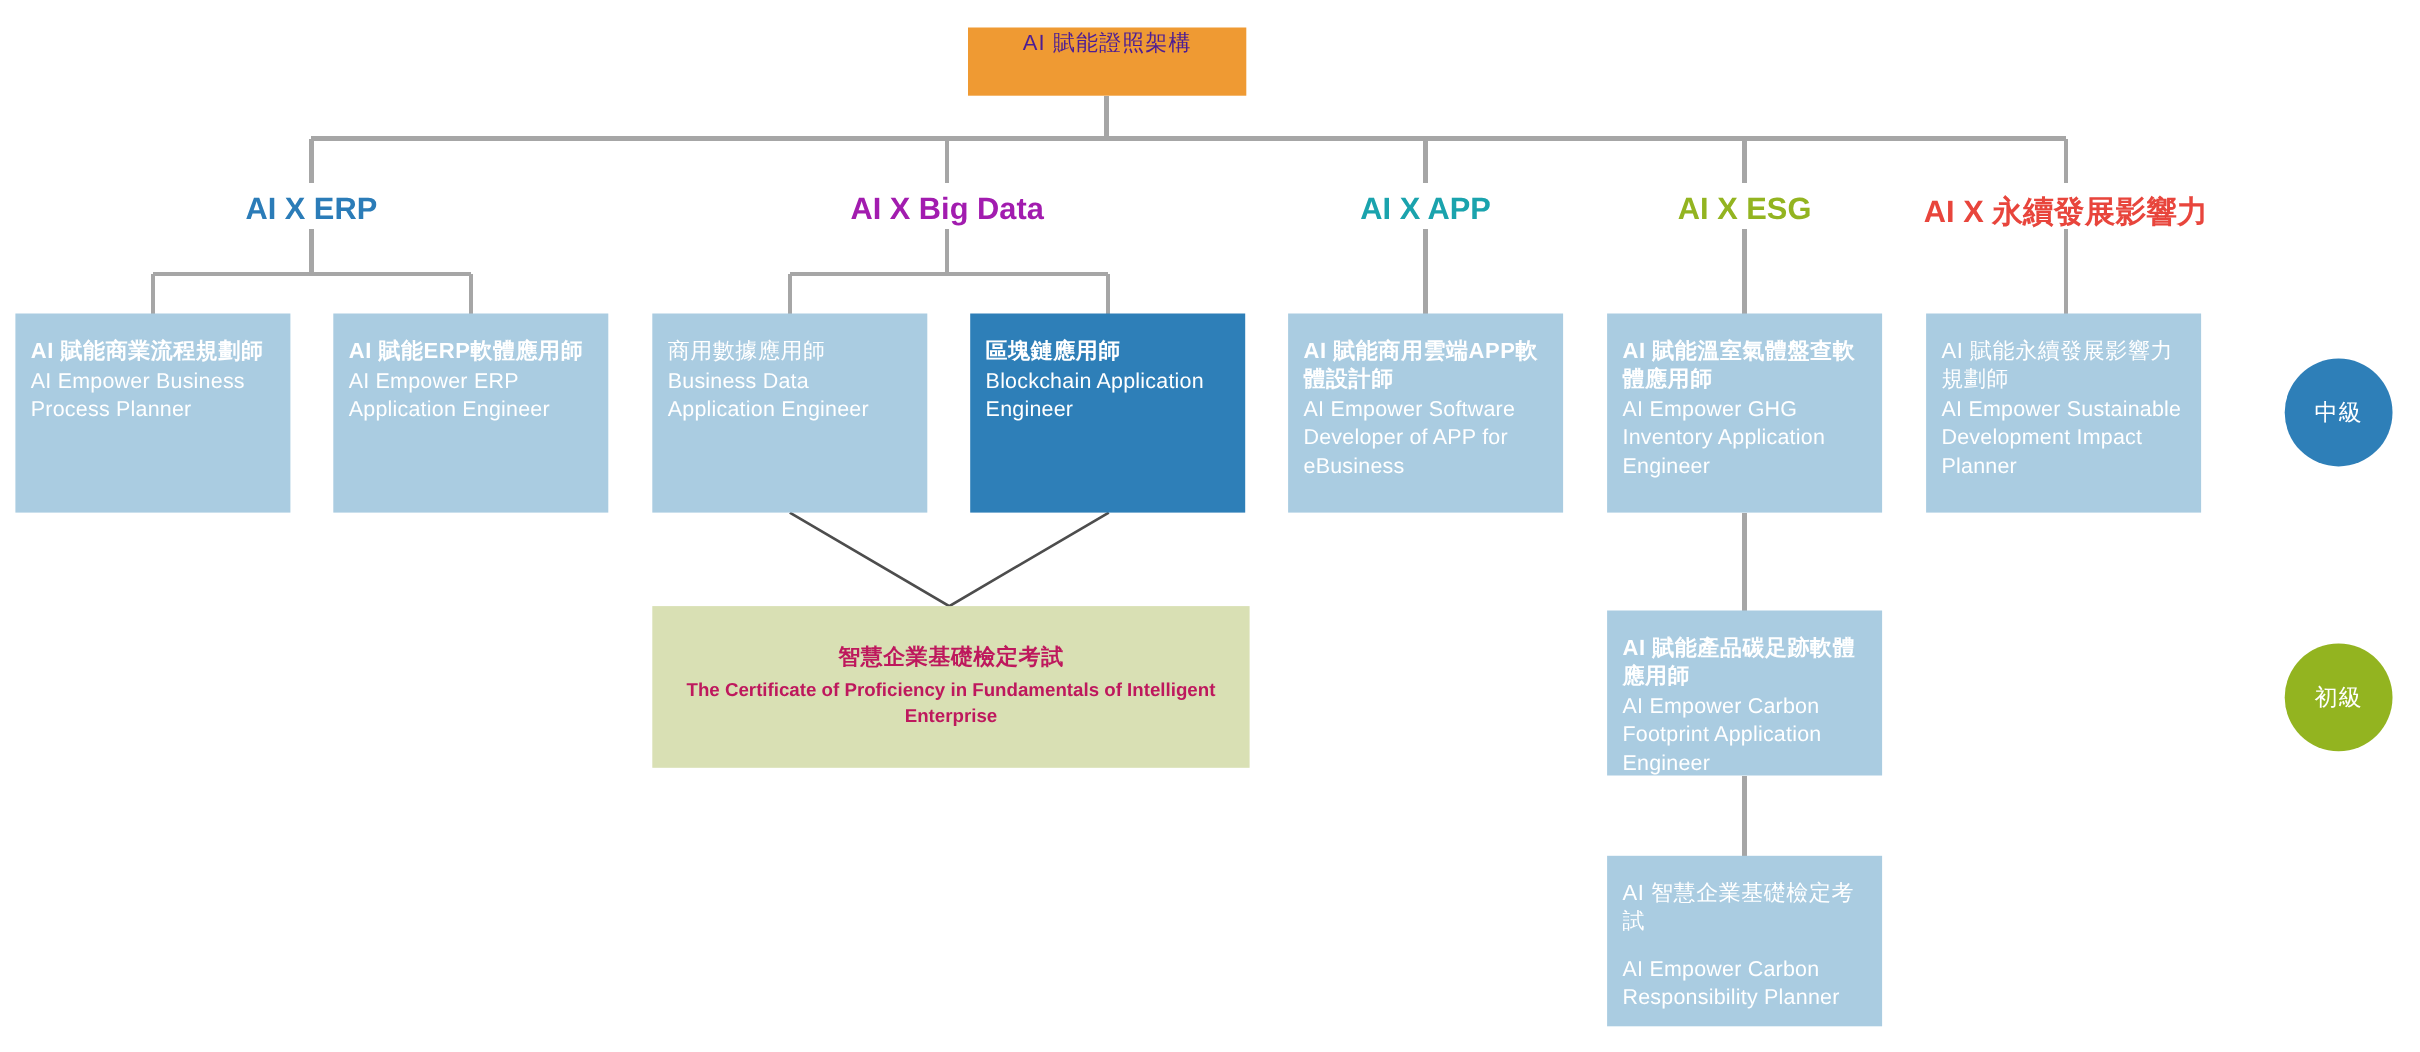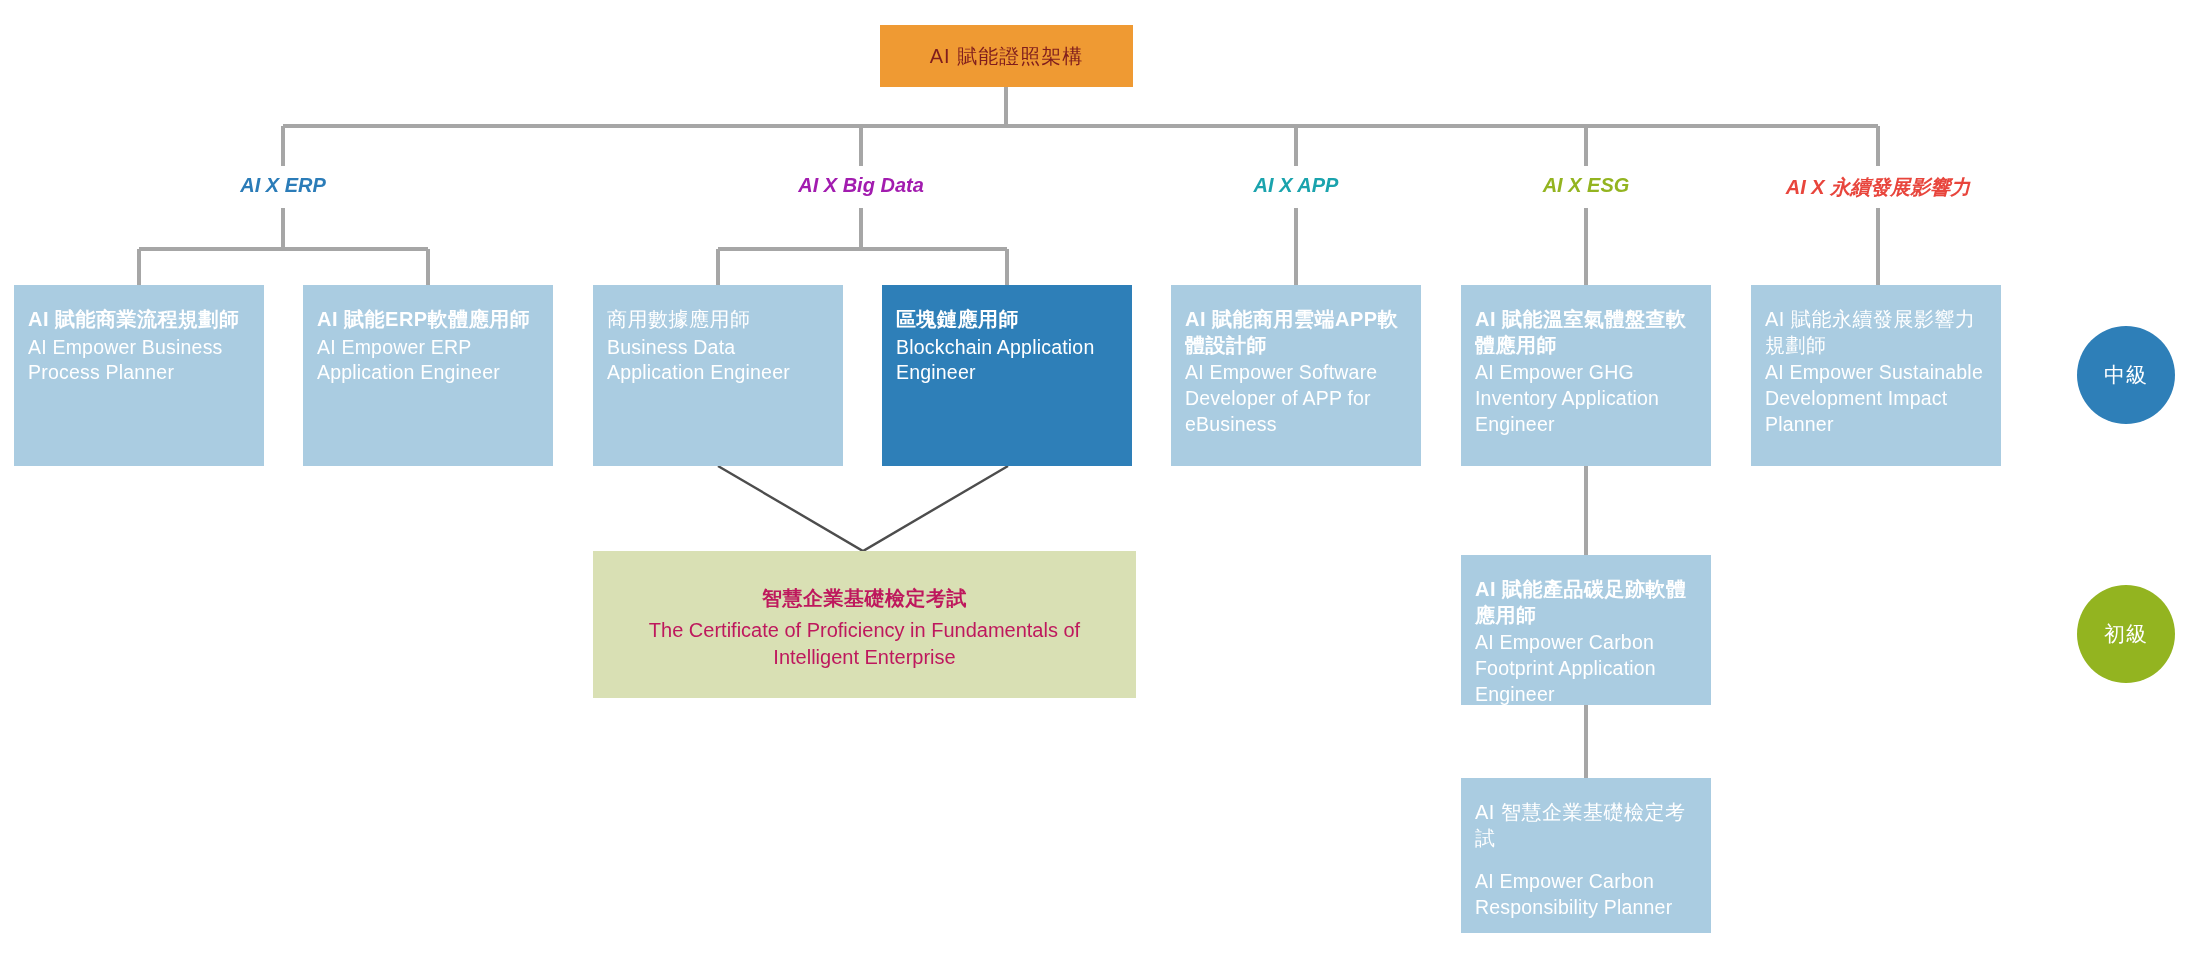--- a/index.html
+++ b/index.html
@@ -12,35 +12,34 @@
   }
   #stage{position:relative;width:2200px;height:956px;}
 
   
   #wires{position:absolute;left:0;top:0;width:2200px;height:956px;}
 
   
   .root-node{
     position:absolute;
     background:#ef9a33;
-    color:#7f1d1d;
-    display:flex;align-items:center;justify-content:center;
+    color:#4c1d95;
+    display:flex;align-items:flex-start;justify-content:center;
     text-align:center;
     font-size:20px;font-weight:400;letter-spacing:1px;
   }
 
   
   .cat-head{
     position:absolute;
     text-align:left;
-    font-size:20px;
+    font-size:28px;
     font-weight:bold;
     white-space:nowrap;
     transform:translateX(-50%);
-    font-style:italic;
   }
 
   
   .card{
     position:absolute;
     background:#aacce1;
     color:#ffffff;
     box-sizing:border-box;
     padding:22px 14px 14px 14px;
     text-align:left;
@@ -72,21 +71,21 @@
     color:#be185d;
     box-sizing:border-box;
     padding:34px 26px;
     text-align:center;
   }
   .exam-box .zh{
     display:block;font-size:20px;font-weight:bold;line-height:1.3;
     letter-spacing:.5px;margin-bottom:6px;
   }
   .exam-box .en{
-    display:block;font-size:20px;font-weight:400;line-height:1.35;
+    display:block;font-size:17px;font-weight:700;line-height:1.35;
   }
 
   
   .badge{
     position:absolute;
     border-radius:50%;
     display:flex;align-items:center;justify-content:center;
     color:#ffffff;
     font-size:21px;
     font-weight:400;

